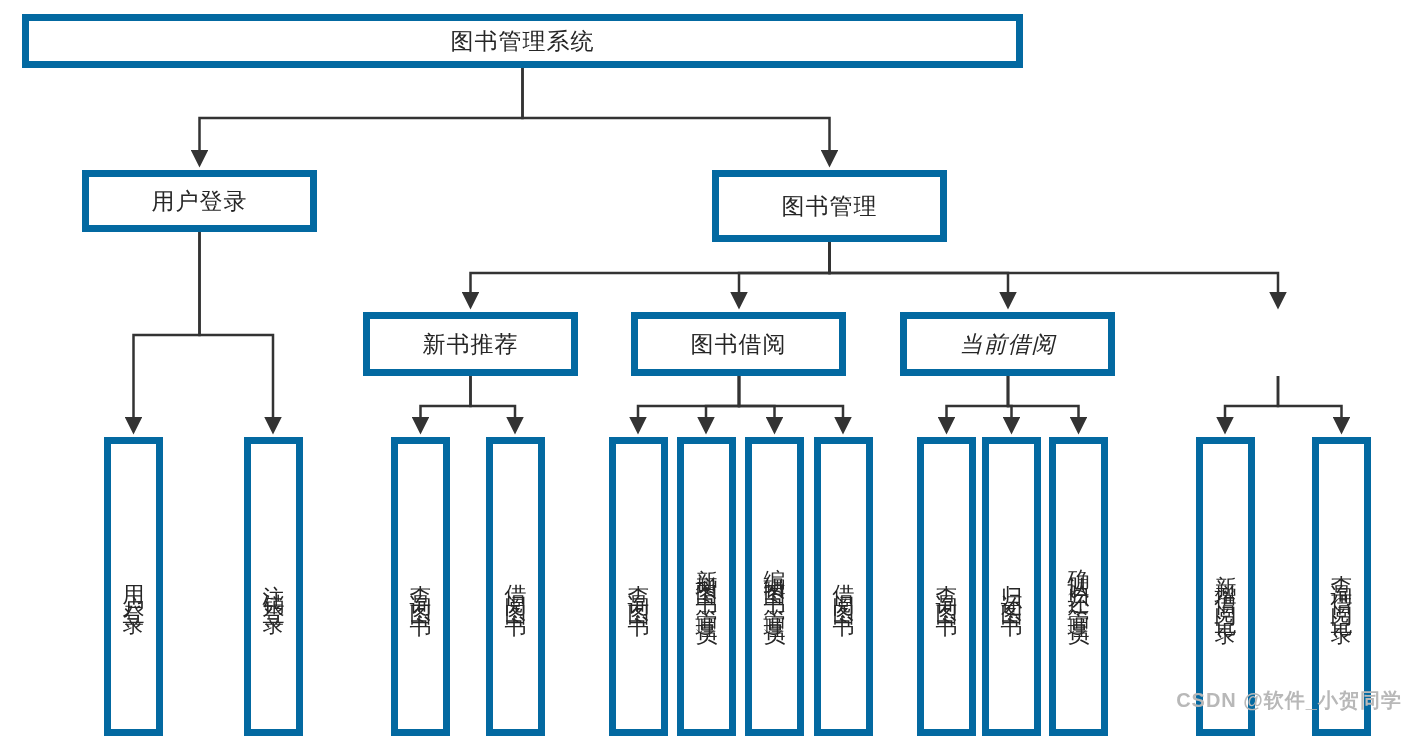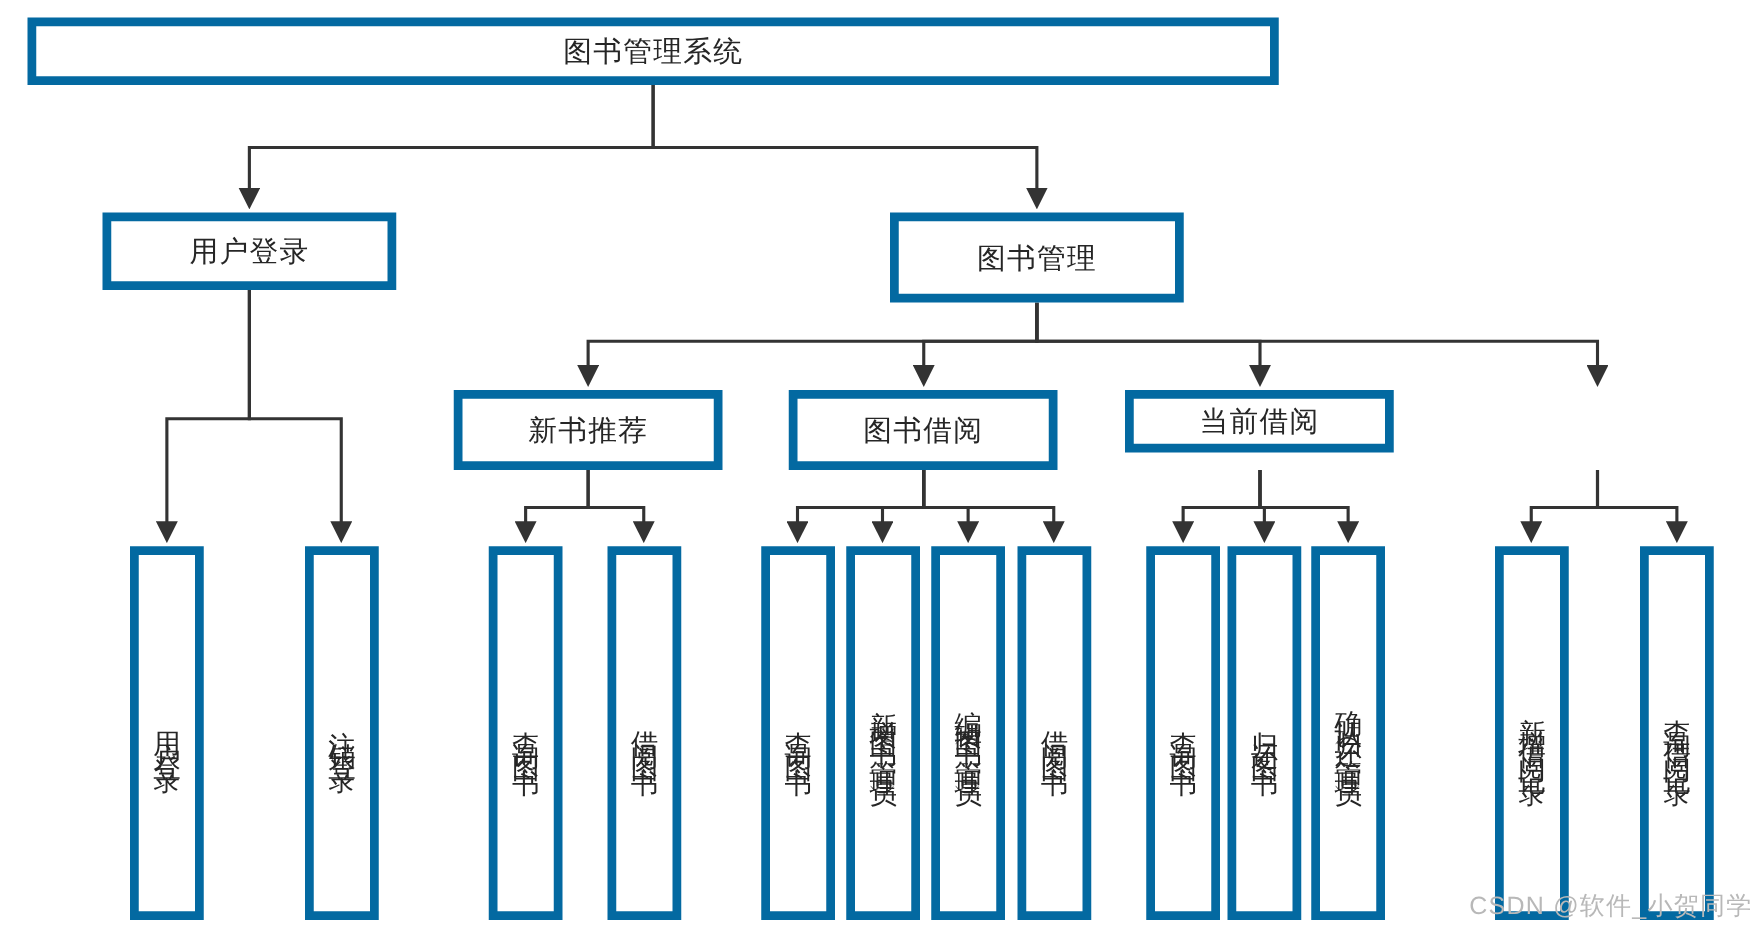--- a/index.html
+++ b/index.html
@@ -43,26 +43,27 @@
     font-size: 22px;
     letter-spacing: 10px;
     line-height: 1;
     white-space: normal;
   }
   .node.vbox.long {
     letter-spacing: 8px;
   }
   .watermark {
     position: absolute;
-    top: 711px;
+    top: 687px;
     right: 3px;
     font-size: 20px;
     color: #b8b8b8;
     letter-spacing: 1px;
     white-space: nowrap;
+    font-weight: bold;
   }
 </style>
 </head>
 <body>
 
 <div class="stage">
 
   <svg class="connectors" width="1405" height="747" viewBox="0 0 1405 747" xmlns="http://www.w3.org/2000/svg">
     <defs>
       <marker id="arrow" viewBox="0 0 10 10" refX="8" refY="5" markerWidth="7" markerHeight="7" orient="auto-start-reverse">
@@ -99,21 +100,21 @@
     </g>
   </svg>
 
   <div class="node" style="left:22px; top:14px; width:1001px; height:54px;">图书管理系统</div>
 
   <div class="node" style="left:82px; top:170px; width:235px; height:62px;">用户登录</div>
   <div class="node" style="left:712px; top:170px; width:235px; height:72px;">图书管理</div>
 
   <div class="node" style="left:363px; top:312px; width:215px; height:64px;">新书推荐</div>
   <div class="node" style="left:631px; top:312px; width:215px; height:64px;">图书借阅</div>
-  <div class="node" style="left:900px; top:312px; width:215px; height:50px;">当前借阅</div>
+  <div class="node" style="left:900px; top:312px; width:215px; height:64px;font-style:italic;">当前借阅</div>
 
   <div class="node vbox" style="left:104px; top:437px; width:59px; height:299px;">用户登录</div>
   <div class="node vbox" style="left:244px; top:437px; width:59px; height:299px;">注销登录</div>
 
   <div class="node vbox" style="left:391px; top:437px; width:59px; height:299px;">查询图书</div>
   <div class="node vbox" style="left:486px; top:437px; width:59px; height:299px;">借阅图书</div>
 
   <div class="node vbox" style="left:609px; top:437px; width:59px; height:299px;">查询图书</div>
   <div class="node vbox long" style="left:677px; top:437px; width:59px; height:299px;">新增图书（管理员）</div>
   <div class="node vbox long" style="left:745px; top:437px; width:59px; height:299px;">编辑图书（管理员）</div>

